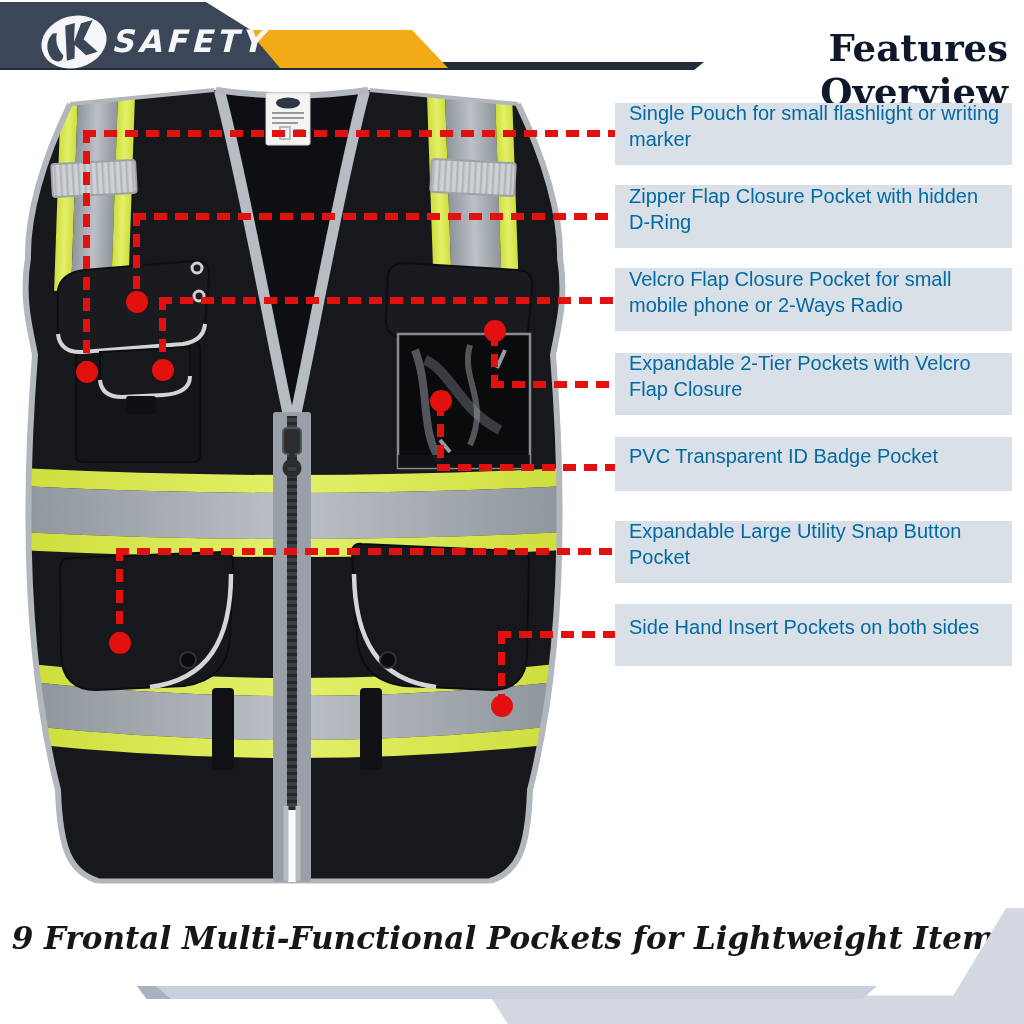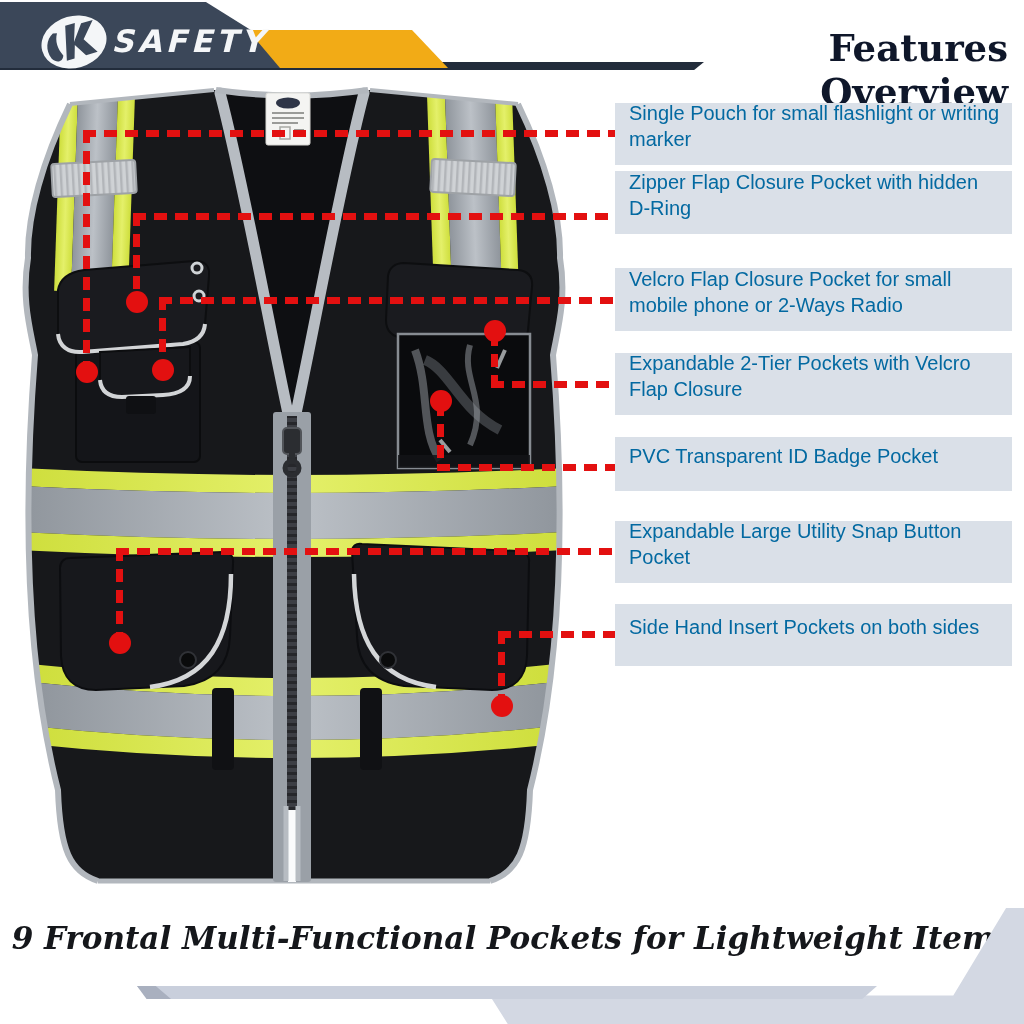--- a/index.html
+++ b/index.html
@@ -20,21 +20,21 @@
              font-family:"DejaVu Sans",sans-serif;}
   .page-title{left:660px;top:26px;width:348px;height:40px;text-align:right;
               font-family:"DejaVu Serif","Liberation Serif",serif;font-weight:600;
               font-size:37px;color:#0f172a;}
 
   
   .callout{left:615px;width:397px;background:#dae0e8;color:#0369a1;
            font-size:20px;line-height:26px;display:flex;align-items:center;
            padding:0 10px 16px 14px;box-sizing:border-box;}
   .co1{top:103px;height:62px;}
-  .co2{top:171px;height:63px;}
+  .co2{top:185px;height:63px;}
   .co3{top:268px;height:63px;justify-content:flex-end;}
   .co4{top:353px;height:62px;}
   .co5{top:437px;height:54px;}
   .co6{top:521px;height:62px;}
   .co7{top:604px;height:62px;}
 
   
   .rl-h{height:7px;background:repeating-linear-gradient(90deg,#e31010 0 13px,transparent 13px 21px);}
   .rl-v{width:7px;background:repeating-linear-gradient(180deg,#e31010 0 13px,transparent 13px 21px);}
   .rl-dot{width:22px;height:22px;border-radius:50%;background:#e31010;}

